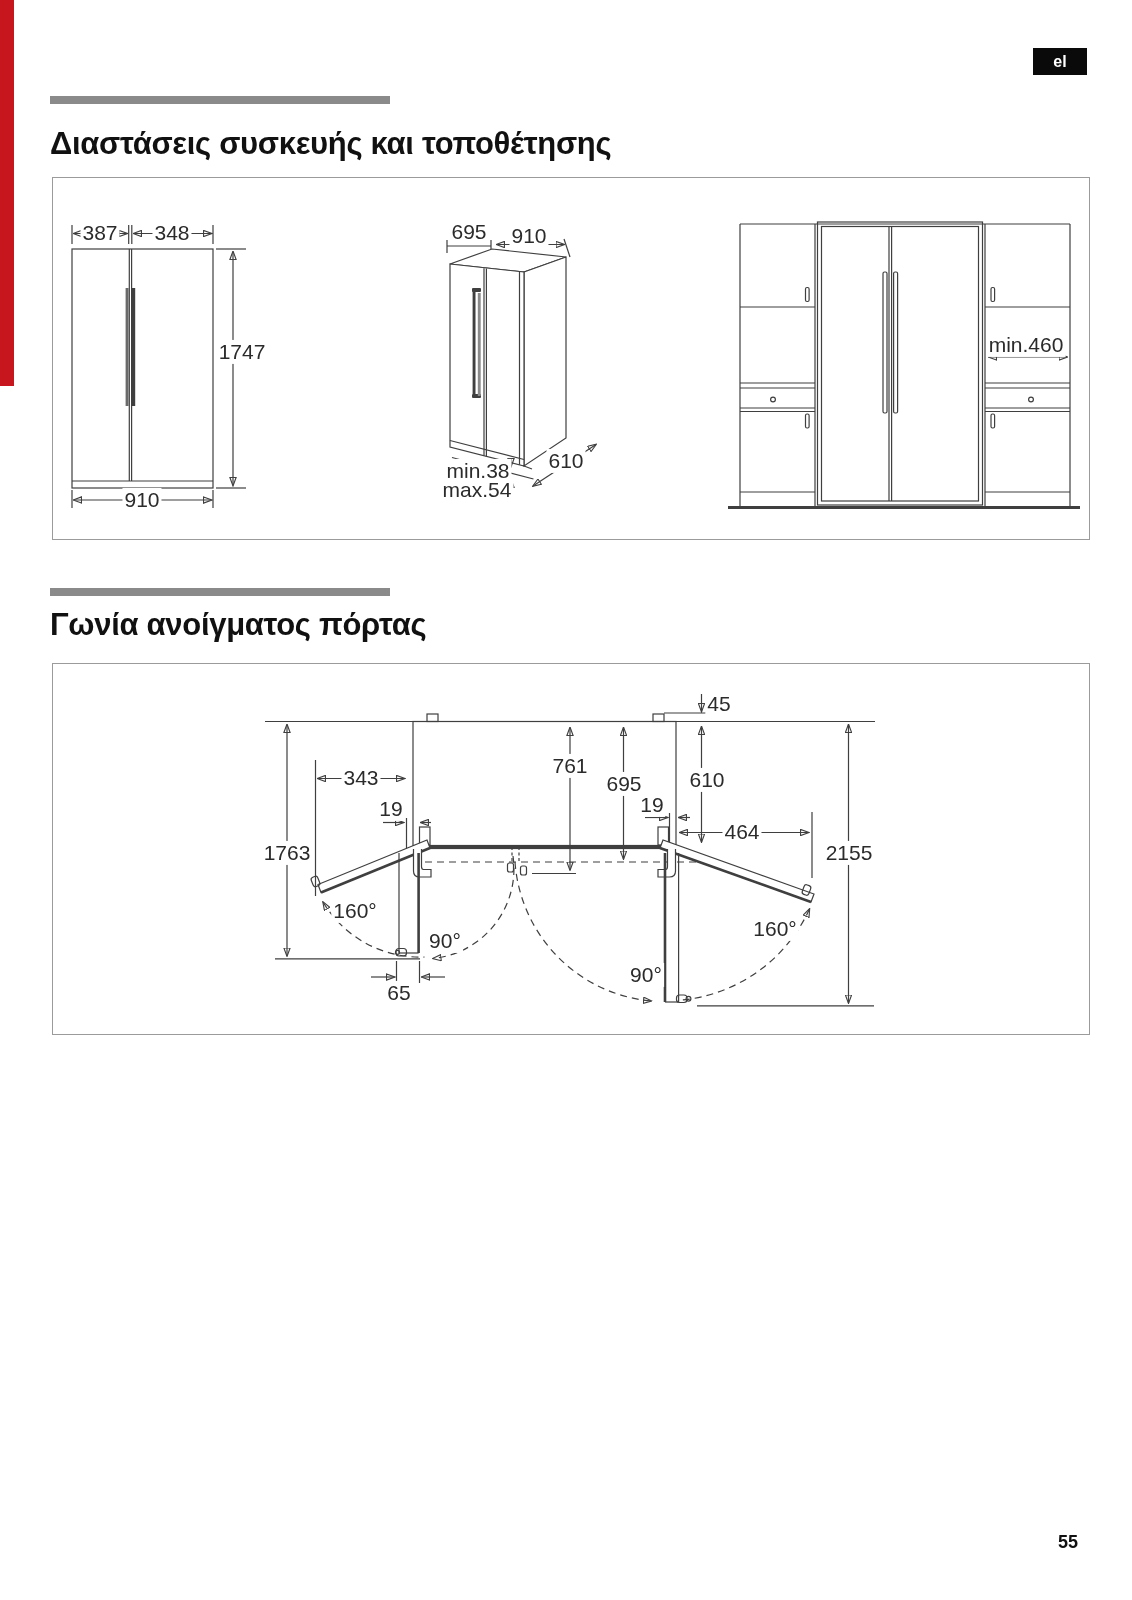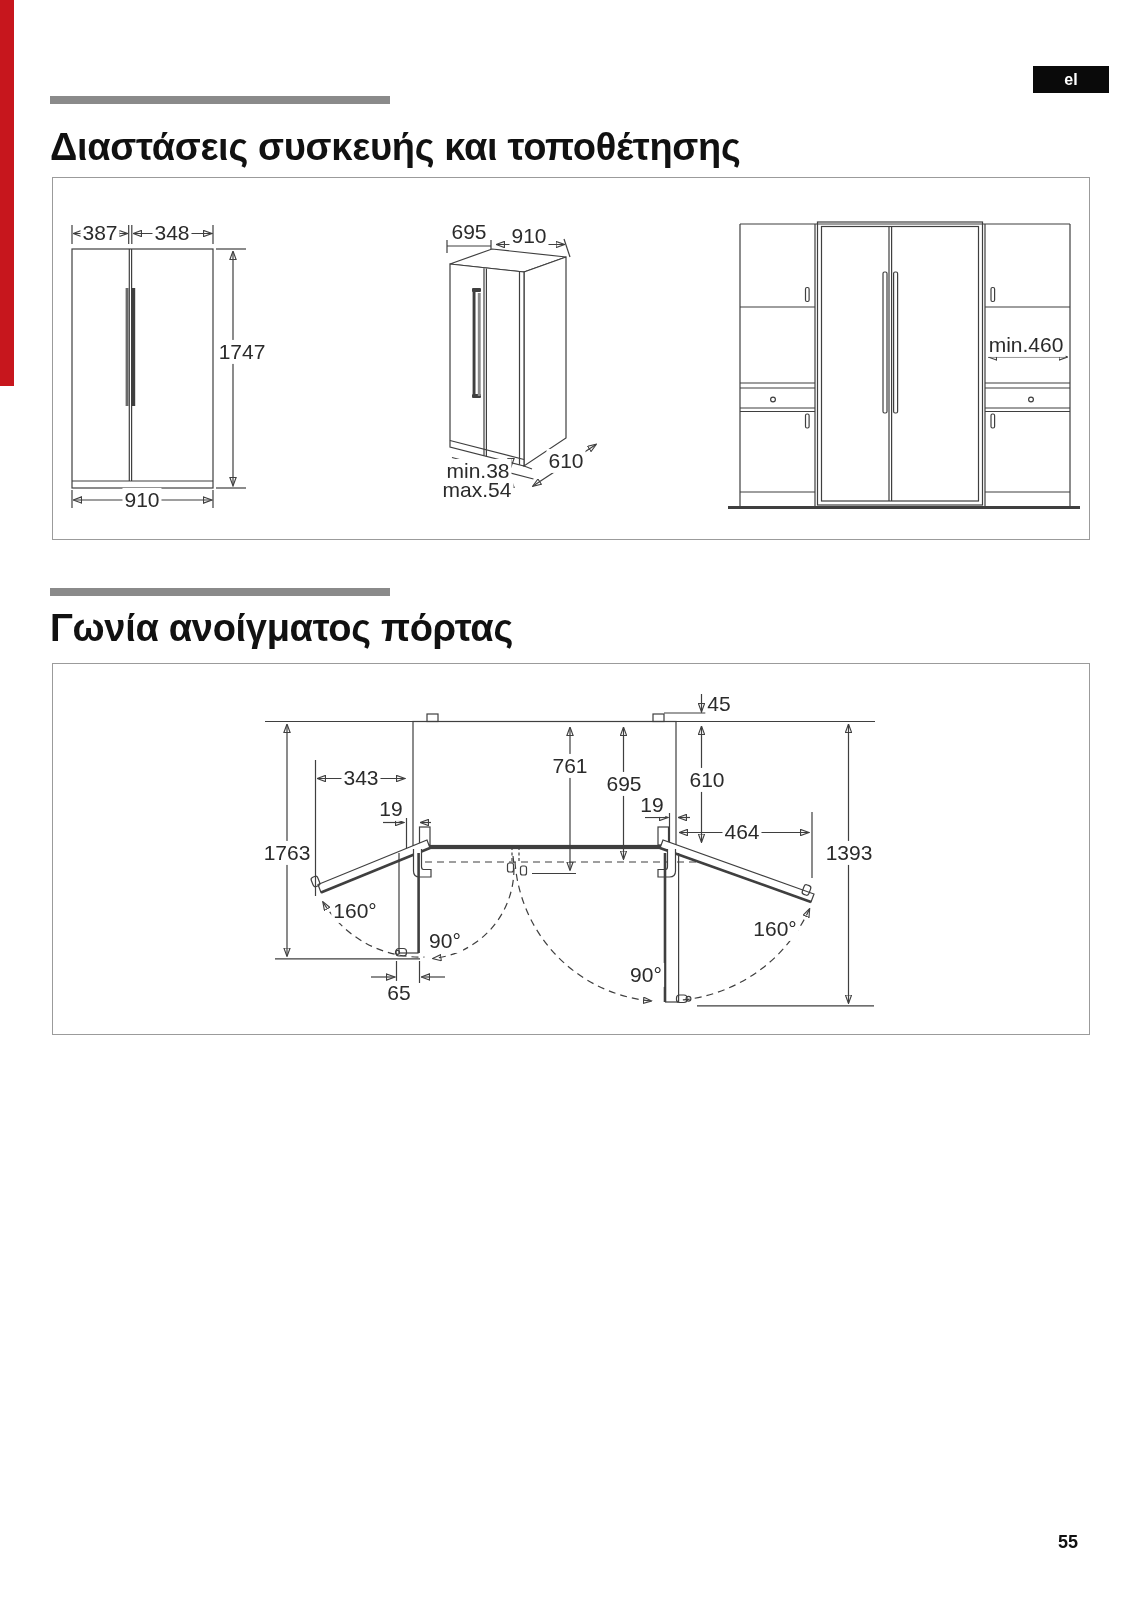--- a/index.html
+++ b/index.html
@@ -1,24 +1,24 @@
 <!DOCTYPE html>
 <html><head>
 <meta charset="utf-8">
 <style>
   html,body{margin:0;padding:0;background:#ffffff;}
   .page{position:relative;width:1132px;height:1600px;background:#fff;overflow:hidden;
         font-family:"Liberation Sans",sans-serif;}
   .edge-marker{position:absolute;left:0;top:0;width:14px;height:386px;background:#c7161d;}
-  .lang-badge{position:absolute;left:1033px;top:48px;width:76px;height:27px;background:#0a0a0a;
-        color:#fff;font-weight:bold;font-size:16px;text-align:center;line-height:27px;margin-top:18px;}
+  .lang-badge{position:absolute;left:1033px;top:48px;width:54px;height:27px;background:#0a0a0a;
+        color:#fff;font-weight:bold;font-size:16px;text-align:center;line-height:27px;}
   .gray-bar{position:absolute;left:50px;width:340px;height:8px;background:#8a8a8a;}
   #bar1{top:96px}
   #bar2{top:588px}
-  .h{position:absolute;left:50px;font-weight:bold;font-size:38px;color:#111;
+  .h{position:absolute;left:50px;font-weight:bold;font-size:31px;color:#111;
      letter-spacing:-0.3px;white-space:nowrap;}
   #h1{top:126px}
   #h2{top:607px}
   .figure{position:absolute;left:52px;width:1036px;border:1px solid #9b9b9b;background:#fff;z-index:1;}
   #fig1{top:177px;height:361px;}
   #fig2{top:663px;height:370px;}
   #linework{position:absolute;left:0;top:0;z-index:2;}
   #linework line,#linework path,#linework rect.o,#linework polygon,#linework circle{
      stroke:#3f3f3f;stroke-width:1.2;fill:none;}
   #linework .w{fill:#ffffff;}
@@ -214,21 +214,21 @@
 
   <span class="dim" style="left:719px;top:704px">45</span>
   <span class="dim" style="left:570px;top:766px">761</span>
   <span class="dim" style="left:624px;top:784px">695</span>
   <span class="dim" style="left:707px;top:780px">610</span>
   <span class="dim" style="left:361px;top:778px">343</span>
   <span class="dim" style="left:391px;top:809px">19</span>
   <span class="dim" style="left:652px;top:805px">19</span>
   <span class="dim" style="left:742px;top:832px">464</span>
   <span class="dim" style="left:287px;top:853px">1763</span>
-  <span class="dim" style="left:849px;top:853px">1393</span>
+  <span class="dim" style="left:849px;top:853px">2155</span>
   <span class="dim" style="left:399px;top:993px">65</span>
   <span class="dim" style="left:355px;top:911px">160°</span>
   <span class="dim" style="left:445px;top:941px">90°</span>
   <span class="dim" style="left:646px;top:975px">90°</span>
   <span class="dim" style="left:775px;top:929px">160°</span>
 
   <div class="pageno">55</div>
 </div>
 
 </body></html>

